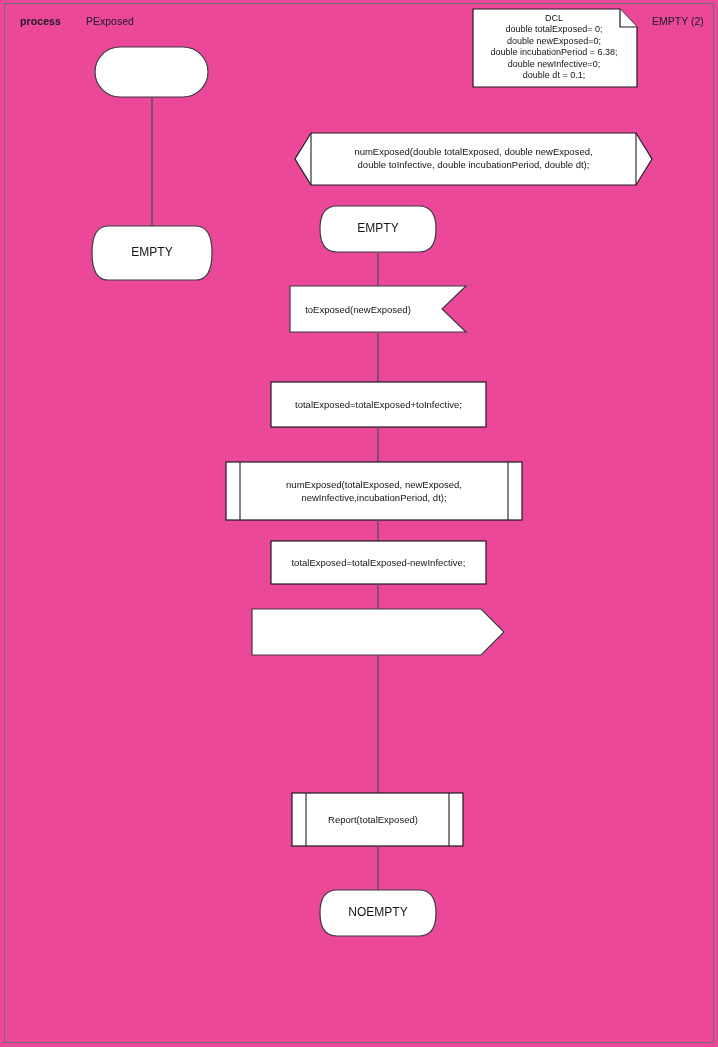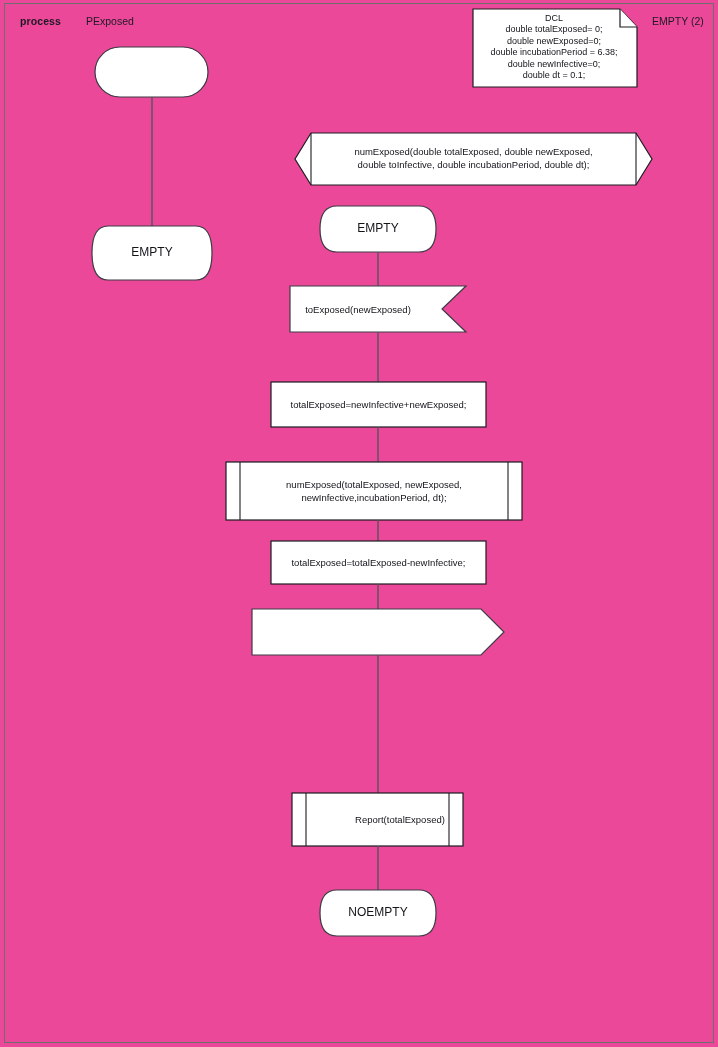--- a/index.html
+++ b/index.html
@@ -164,25 +164,25 @@
 
   <div class="lbl lbl-state" style="left:92px; top:246px; width:120px;">EMPTY</div>
 
   <div class="lbl" style="left:311px; top:145px; width:325px;">numExposed(double totalExposed, double newExposed,
 double toInfective, double incubationPeriod, double dt);</div>
 
   <div class="lbl lbl-state" style="left:320px; top:222px; width:116px;">EMPTY</div>
 
   <div class="lbl" style="left:290px; top:303px; width:136px;">toExposed(newExposed)</div>
 
-  <div class="lbl" style="left:271px; top:398px; width:215px;">totalExposed=newInfective+newExposed;</div>
+  <div class="lbl" style="left:271px; top:398px; width:215px;">totalExposed=totalExposed+toInfective;</div>
 
   <div class="lbl" style="left:240px; top:478px; width:268px;">numExposed(totalExposed, newExposed,
 newInfective,incubationPeriod, dt);</div>
 
   <div class="lbl" style="left:271px; top:556px; width:215px;">totalExposed=totalExposed-newInfective;</div>
 
 
-  <div class="lbl" style="left:306px; top:813px; width:134px;padding-left:27px;">Report(totalExposed)</div>
+  <div class="lbl" style="left:306px; top:813px; width:134px;">Report(totalExposed)</div>
 
   <div class="lbl lbl-state" style="left:320px; top:906px; width:116px;">NOEMPTY</div>
 
 </div>
 
 </body></html>

